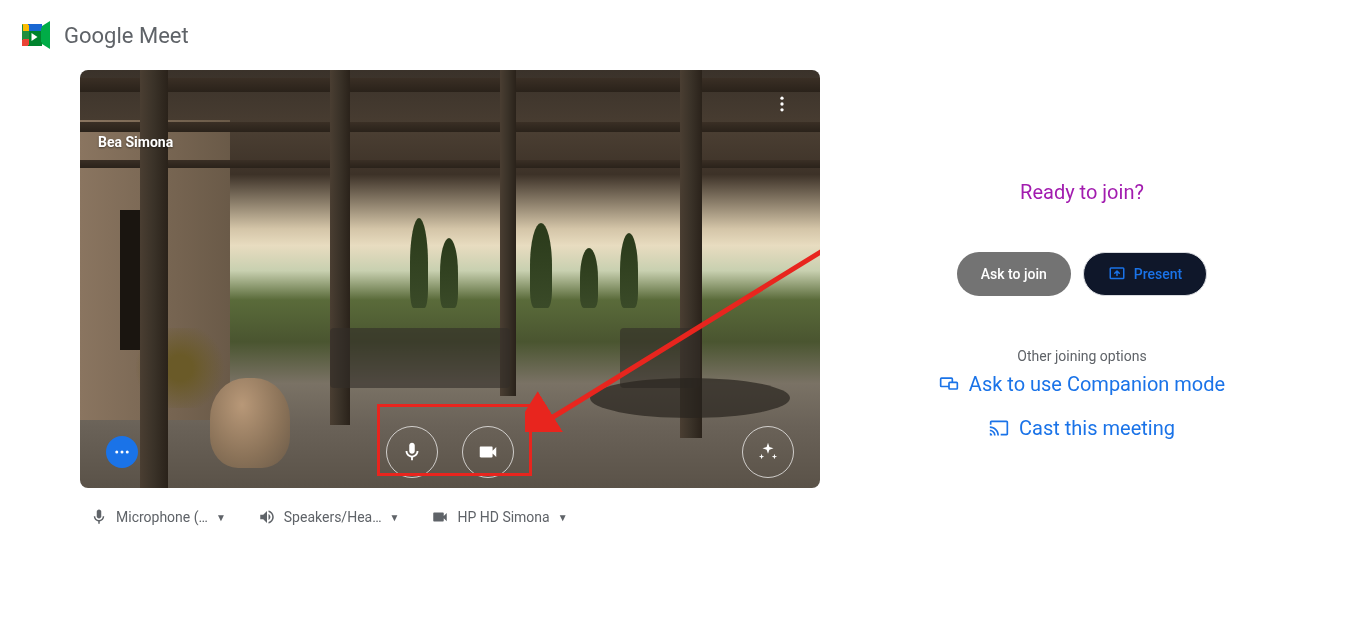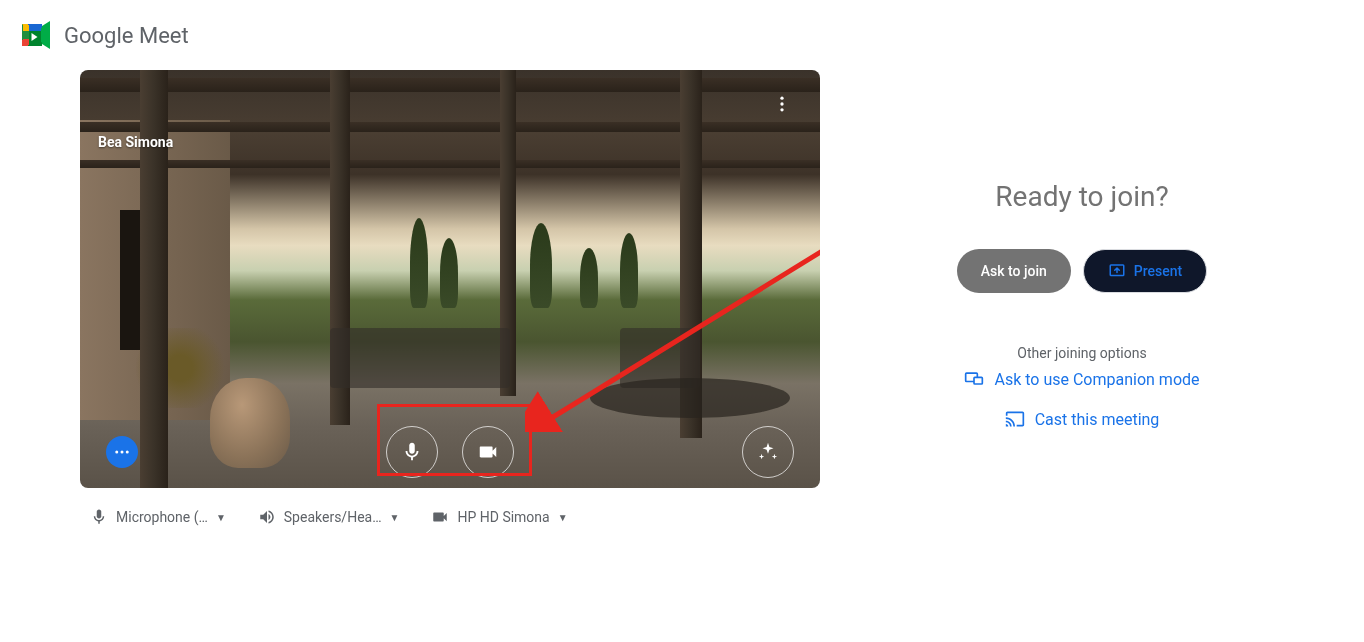--- a/index.html
+++ b/index.html
@@ -322,24 +322,24 @@
     
     .join-section {
       flex: 1;
       display: flex;
       flex-direction: column;
       align-items: center;
       padding-top: 110px;
     }
     
     .ready-title {
-      font-size: 28px;
-      color: #737373;
+      font-size: 20px;
+      color: #a21caf;
       font-weight: 400;
-      margin-bottom: 36px;
+      margin-bottom: 48px;
     }
     
     .join-buttons {
       display: flex;
       gap: 12px;
       margin-bottom: 52px;
     }
     
     .ask-join-btn {
       background: #737373;
@@ -370,21 +370,21 @@
       font-size: 14px;
       color: #5f6368;
       margin-bottom: 8px;
     }
     
     .option-link {
       display: flex;
       align-items: center;
       gap: 10px;
       color: #1a73e8;
-      font-size: 16px;
+      font-size: 20px;
       cursor: pointer;
       margin-bottom: 20px;
     }
   </style>
 </head>
 <body>
 
 <div class="header">
   <div class="logo-area">
     <svg class="meet-logo" viewBox="0 0 36 30">

